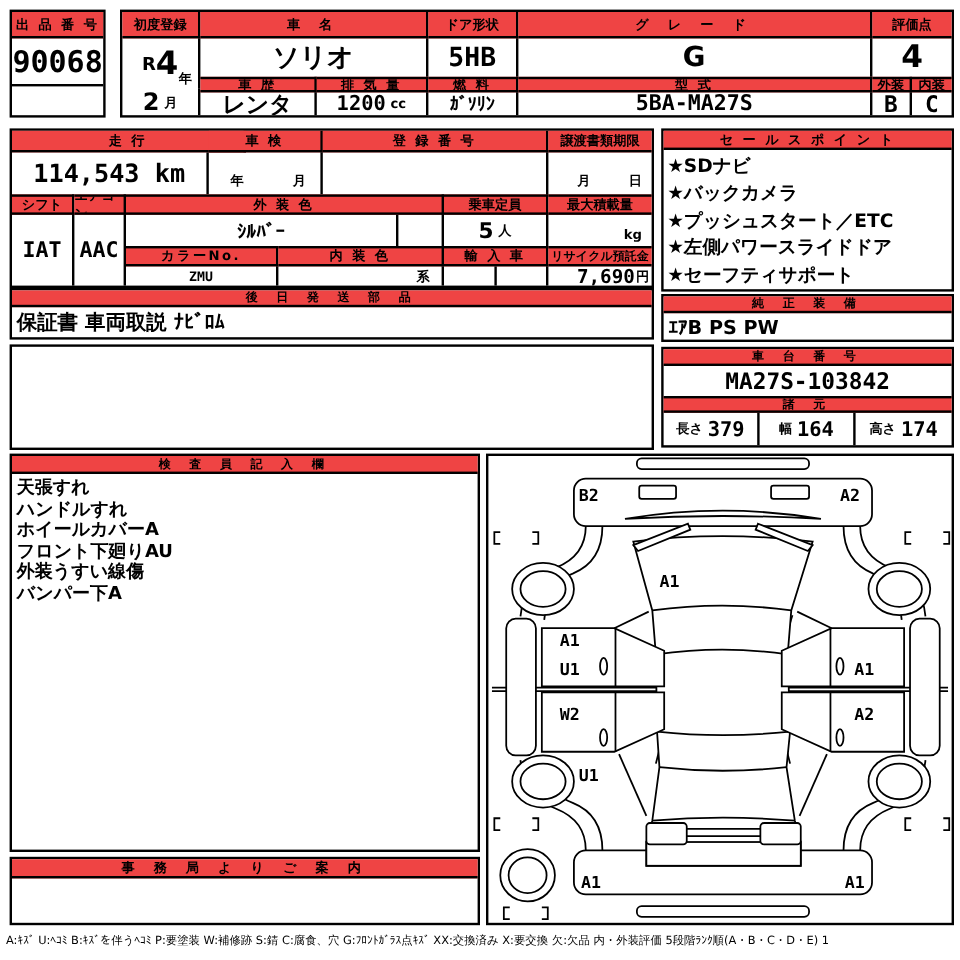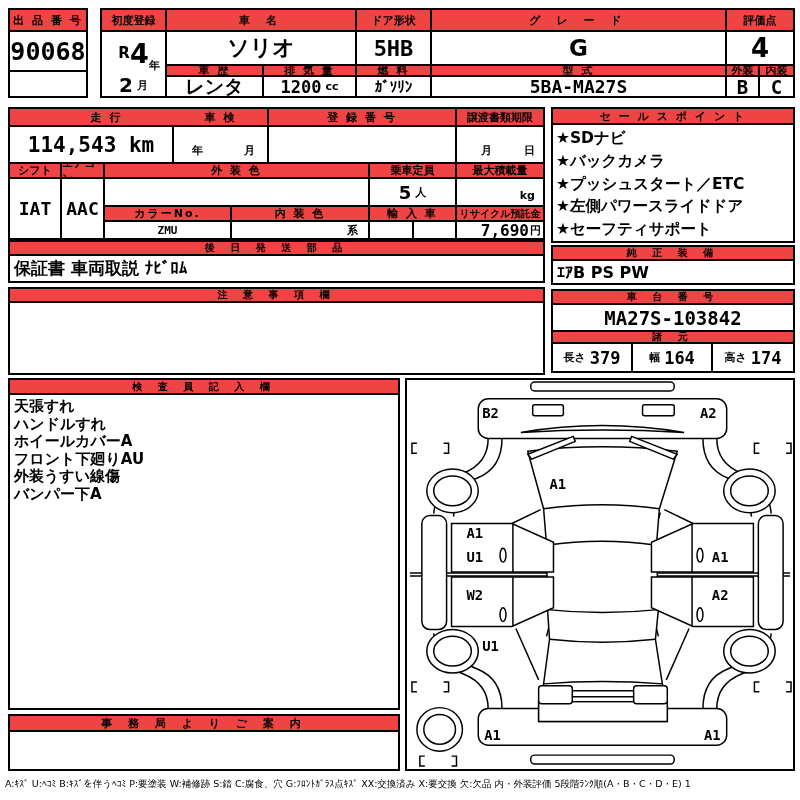--- a/index.html
+++ b/index.html
@@ -92,20 +92,21 @@
     </div>
 
     <div class="c hd bR bT ls0" style="left:0;top:53px;width:52px;height:17px;">シフト</div>
     <div class="c hd bR bT ls0" style="left:52px;top:53px;width:43px;height:17px;">エアコン</div>
     <div class="c hd bR bT" style="left:95px;top:53px;width:265px;height:17px;">外 装 色</div>
     <div class="c hd bR bT ls0" style="left:360px;top:53px;width:87px;height:17px;">乗車定員</div>
     <div class="c hd bT ls0" style="left:447px;top:53px;width:86px;height:17px;">最大積載量</div>
 
     <div class="c bR val mono" style="left:0;top:70px;width:52px;height:59px;font-size:18px;">IAT</div>
     <div class="c bR val mono" style="left:52px;top:70px;width:43px;height:59px;font-size:18px;">AAC</div>
+    <div class="c bR val" style="left:95px;top:70px;width:227px;height:26px;font-size:16px;">ｼﾙﾊﾞｰ</div>
     <div class="c bR" style="left:322px;top:70px;width:38px;height:26px;"></div>
     <div class="c bR" style="left:360px;top:70px;width:87px;height:26px;">
       <span class="val" style="font-size:18px;">5</span>
       <span class="unit">人</span>
     </div>
     <div class="c right" style="left:447px;top:70px;width:86px;height:26px;padding-right:8px;font-size:11px;font-weight:bold;align-items:flex-end;padding-bottom:3px;">
       <span>kg</span>
     </div>
 
     <div class="c hd bR bT" style="left:95px;top:96px;width:127px;height:17px;">カラーNo.</div>
@@ -135,21 +136,20 @@
       <div>★セーフティサポート</div>
     </div>
   </div>
 
   <div class="box" style="left:8px;top:240px;width:537px;height:43px;">
     <div class="c hd ls6" style="left:0;top:0;width:533px;height:14px;font-size:10px;">後 日 発 送 部 品</div>
     <div class="c val left" style="left:0;top:14px;width:533px;height:25px;font-size:17px;padding-left:4px;">保証書 車両取説 ﾅﾋﾞﾛﾑ</div>
   </div>
 
   <div class="box" style="left:8px;top:287px;width:537px;height:88px;">
-    <div class="c hd ls6" style="left:0;top:0;width:533px;height:14px;font-size:10px;">注 意 事 項 欄</div>
     <div class="c" style="left:0;top:14px;width:533px;height:70px;"></div>
   </div>
 
   <div class="box" style="left:551px;top:245px;width:244px;height:40px;">
     <div class="c hd ls6" style="left:0;top:0;width:240px;height:14px;font-size:10px;">純 正 装 備</div>
     <div class="c val left" style="left:0;top:14px;width:240px;height:22px;font-size:16px;padding-left:4px;">ｴｱB PS PW</div>
   </div>
 
   <div class="box" style="left:551px;top:289px;width:244px;height:84px;">
     <div class="c hd ls6" style="left:0;top:0;width:240px;height:14px;font-size:10px;">車 台 番 号</div>

